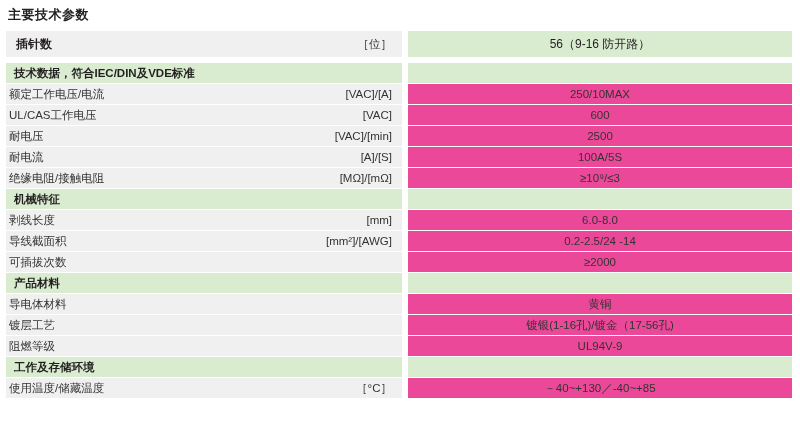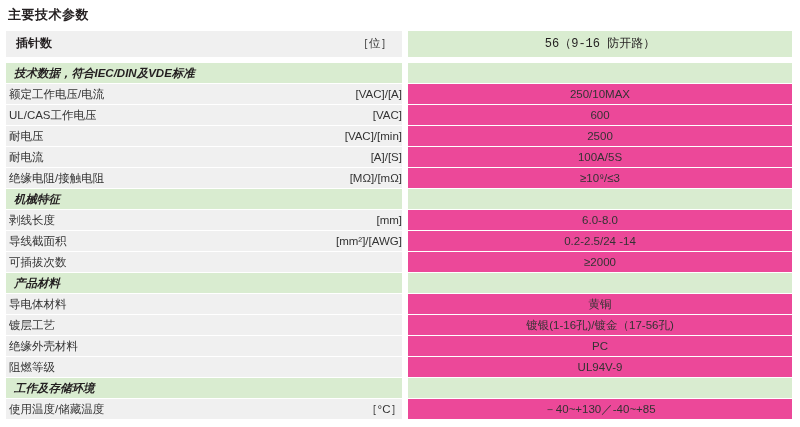--- a/index.html
+++ b/index.html
@@ -45,40 +45,40 @@
   col.c-gap   { width: 6px; }
   col.c-value { width: 384px; }
 
   
   tr.section td.sec-left {
     background: #d9ecd0;
     font-weight: bold;
     font-size: 11.5px;
     padding-left: 8px;
     color: #231f20;
-    font-style: italic;
   }
   tr.section td.sec-gap {
     background: #ffffff;
   }
   tr.section td.sec-right {
     background: #d9ecd0;
   }
 
   
   tr.data td.label {
     background: #f0f0f0;
     padding-left: 3px;
     color: #333333;
     white-space: nowrap;
     overflow: hidden;
   }
   tr.data td.unit {
     background: #f0f0f0;
     text-align: right;
+    padding-right: 10px;
     color: #333333;
     white-space: nowrap;
   }
   tr.data td.gap {
     background: #ffffff;
   }
   tr.data td.value {
     background: #ec4899;
     text-align: center;
     color: #333333;
@@ -100,21 +100,21 @@
     font-size: 11.5px;
     color: #333333;
   }
   tr.top td.gap { background: #ffffff; }
   tr.top td.value {
     background: #d9ecd0;
     text-align: center;
     font-size: 12px;
     color: #231f20;
   }
-  tr.top td { height: 20px; line-height: 26px; font-family: Liberation Mono, monospace; }
+  tr.top td { height: 20px; line-height: 26px; }
 
   tr.spacer td {
     height: 4px;
     line-height: 4px;
     background: #ffffff;
     font-size: 0;
   }
 </style>
 </head>
 <body>
@@ -217,26 +217,20 @@
         <td class="gap"></td>
         <td class="value">黄铜</td>
       </tr>
       <tr class="data">
         <td class="label">镀层工艺</td>
         <td class="unit"></td>
         <td class="gap"></td>
         <td class="value">镀银(1-16孔)/镀金（17-56孔)</td>
       </tr>
       <tr class="data">
-        <td class="label">绝缘外壳材料</td>
-        <td class="unit"></td>
-        <td class="gap"></td>
-        <td class="value">PC</td>
-      </tr>
-      <tr class="data">
         <td class="label">阻燃等级</td>
         <td class="unit"></td>
         <td class="gap"></td>
         <td class="value">UL94V-9</td>
       </tr>
 
       <tr class="section">
         <td class="sec-left" colspan="2">工作及存储环境</td>
         <td class="sec-gap"></td>
         <td class="sec-right"></td>

